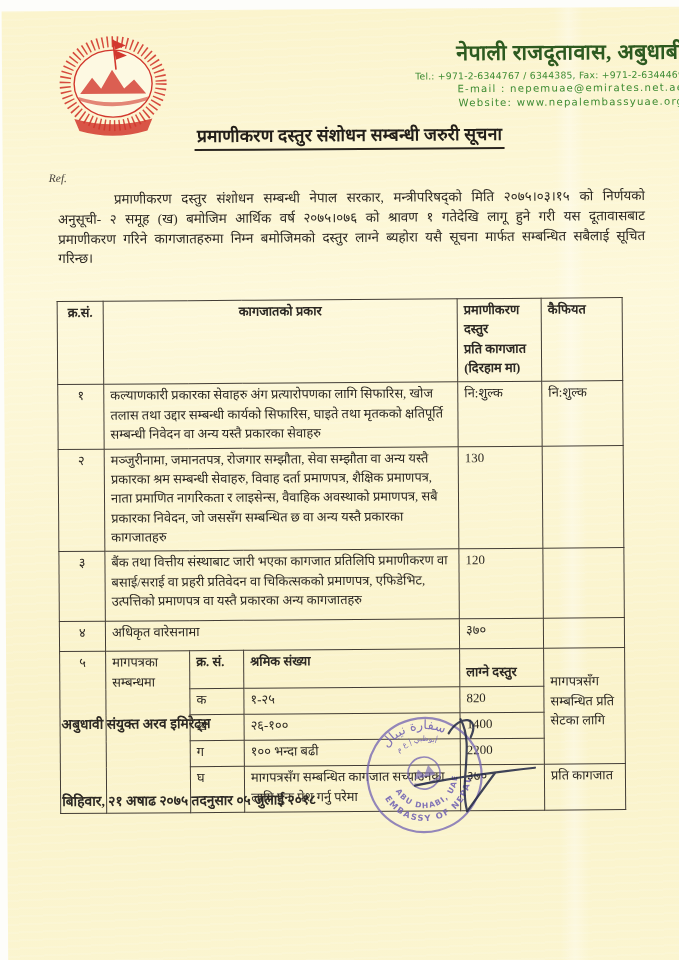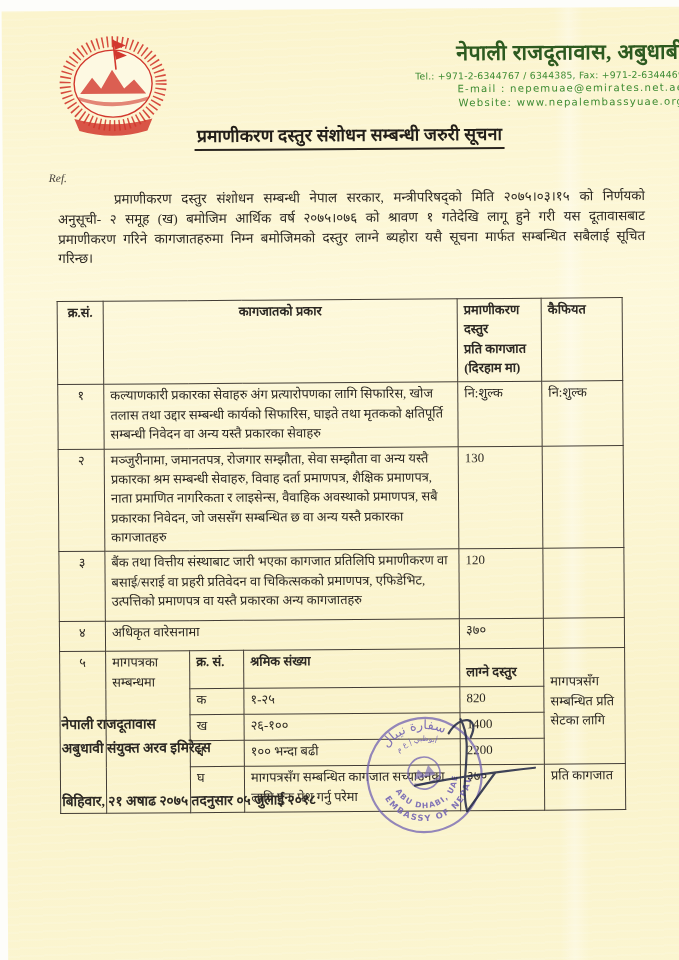--- a/index.html
+++ b/index.html
@@ -183,21 +183,20 @@
       <tr class="sub-last">
         <td>घ</td>
         <td>मागपत्रसँग सम्बन्धित कागजात सच्याउनका लागि पुनः पेश गर्नु परेमा</td>
         <td>३७०</td>
         <td>प्रति कागजात</td>
       </tr>
     </tbody>
   </table>
 
   <div class="org">
-    <div>नेपाली राजदूतावास</div>
     <div>अबुधावी संयुक्त अरव इमिरेट्स</div>
   </div>
   <div class="dateline">बिहिवार, २१ अषाढ २०७५ तदनुसार ०५ जुलाई २०१८</div>
 
   <svg class="stamp" viewBox="0 0 164 136">
     <defs>
       <path id="arcTopOuter" d="M 34 66 A 46 46 0 0 1 126 66" fill="none"></path>
       <path id="arcTopInner" d="M 46 66 A 34 34 0 0 1 114 66" fill="none"></path>
       <path id="arcBotOuter" d="M 34 66 A 46 46 0 0 0 126 66" fill="none"></path>
       <path id="arcBotInner" d="M 47 66 A 33 33 0 0 0 113 66" fill="none"></path>

